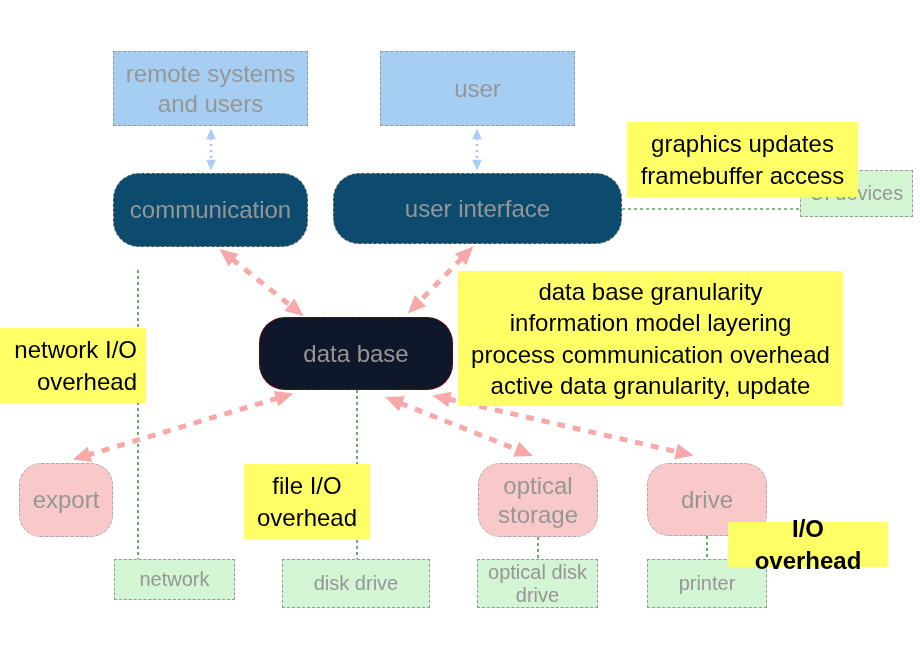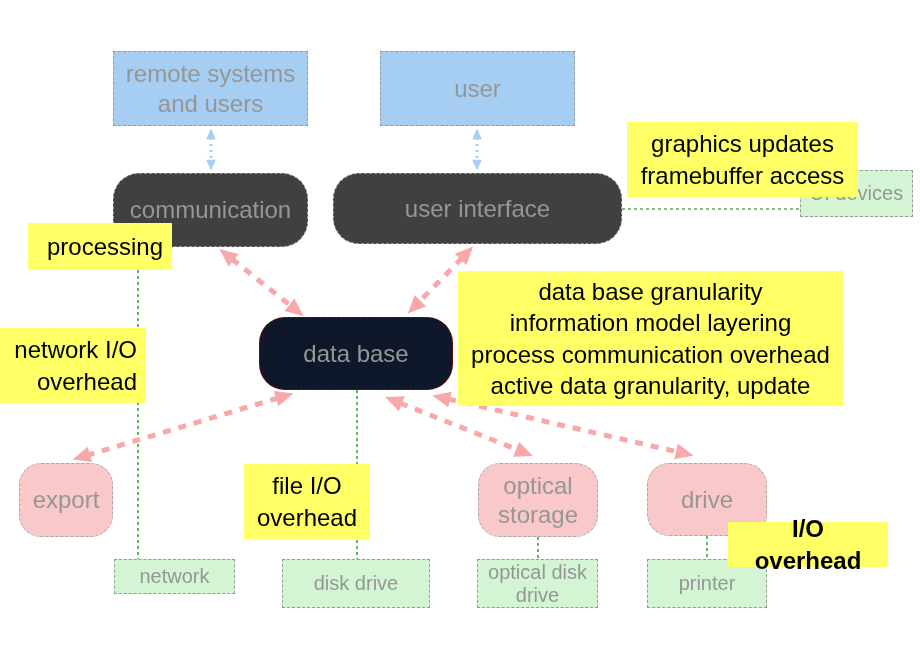--- a/index.html
+++ b/index.html
@@ -25,21 +25,21 @@
     justify-content: center;
     text-align: center;
     font-size: 24px;
     line-height: 1.22;
     color: #969696;
     border: 1px dashed #999999;
     white-space: pre-line;
     padding: 2px 6px;
   }
   .sys   { background: #a5cef2; }
-  .proc  { background: #404040; border-radius: 26px; }
+  .proc  { background: #0c4a6e; border-radius: 26px; }
   .db    { background: #0f172a; border-radius: 26px; border: 1px dashed #990000; }
   .out   { background: #f9c9c9; border-radius: 22px; border: 1px dashed #a8a8a8; }
   .dev   { background: #d3f5d3; font-size: 20px; line-height: 1.15; }
   .note {
     position: absolute;
     z-index: 3;
     background: #ffff66;
     color: #000000;
     font-size: 24px;
     line-height: 1.3;
@@ -94,28 +94,27 @@
   <div class="box proc" style="left:113px; top:173px; width:195px; height:74px;">communication</div>
   <div class="box proc" style="left:333px; top:173px; width:289px; height:71px;">user interface</div>
 
   <div class="box db" style="left:259px; top:317px; width:194px; height:73px;">data base</div>
 
   <div class="box out" style="left:19px; top:463px; width:94px; height:74px;">export</div>
   <div class="box out" style="left:478px; top:463px; width:120px; height:74px;">optical storage</div>
   <div class="box out" style="left:647px; top:463px; width:120px; height:73px;">drive</div>
 
   <div class="box dev" style="left:800px; top:170px; width:113px; height:47px;">UI devices</div>
-  <div class="box dev" style="left:114px; top:559px; width:121px; height:35px;">network</div>
+  <div class="box dev" style="left:114px; top:559px; width:121px; height:41px;">network</div>
   <div class="box dev" style="left:477px; top:559px; width:121px; height:49px;">optical disk drive</div>
   <div class="box dev" style="left:282px; top:559px; width:148px; height:49px;">disk drive</div>
   <div class="box dev" style="left:647px; top:559px; width:120px; height:49px;">printer</div>
 
   <div class="note center" style="left:627px; top:122px; width:231px; height:75px;">graphics updates
 framebuffer access</div>
-  <div class="note right" style="left:28px; top:223px; width:144px; height:47px;">processing</div>
   <div class="note right" style="left:0px; top:328px; width:146px; height:75px;">network I/O
 overhead</div>
   <div class="note center" style="left:458px; top:271px; width:385px; height:135px;">data base granularity
 information model layering
 process communication overhead
 active data granularity, update</div>
   <div class="note center" style="left:244px; top:464px; width:126px; height:75px;">file I/O
 overhead</div>
   <div class="note center" style="left:728px; top:522px; width:160px; height:45px;font-weight:bold;">I/O overhead</div>
 

